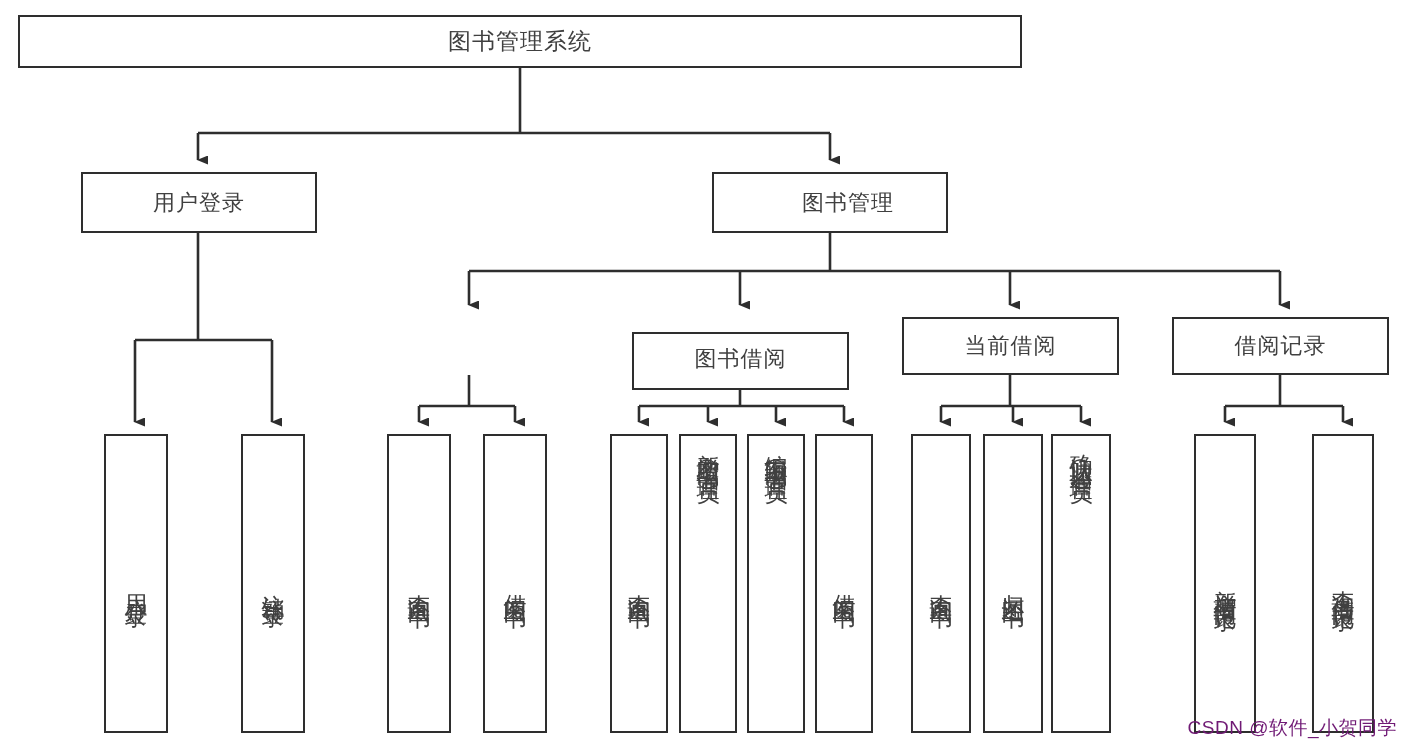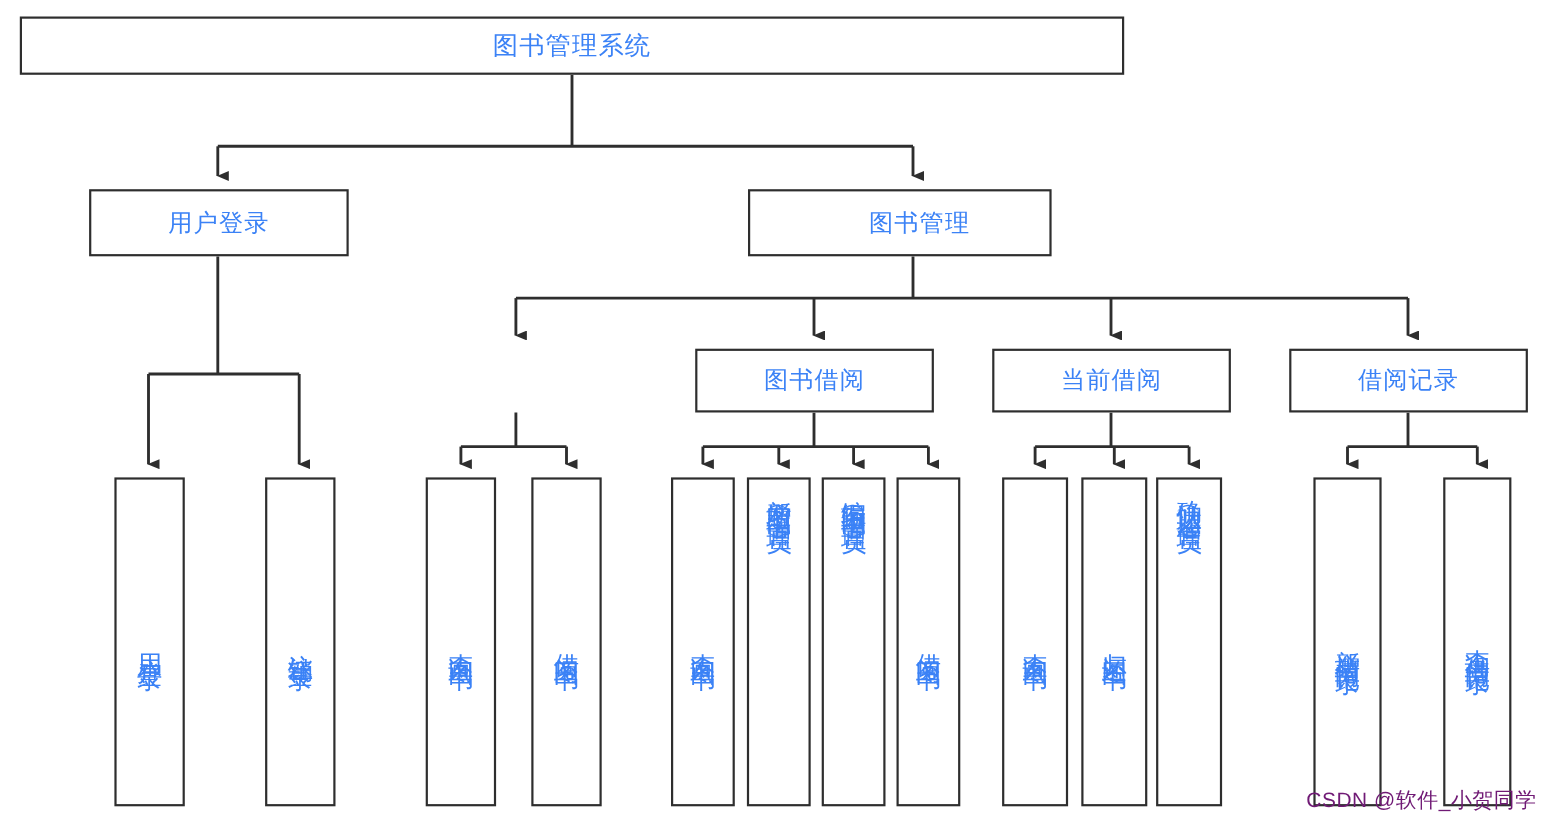--- a/index.html
+++ b/index.html
@@ -26,21 +26,21 @@
     height: 747px;
   }
   .node {
     position: absolute;
     box-sizing: border-box;
     background: #ffffff;
     border: 2px solid #2e2e2e;
     display: flex;
     align-items: center;
     justify-content: center;
-    color: #3b82f6;
+    color: #404040;
   }
   .node-label {
     display: block;
     text-align: center;
     line-height: 1.15;
     white-space: nowrap;
   }
   
   .node.horiz .node-label {
     font-size: 22px;
@@ -140,25 +140,25 @@
     </g>
   </svg>
 
   <div class="node horiz" id="node-root" style="left:18px; top:15px; width:1004px; height:53px;">
     <span class="node-label">图书管理系统</span>
   </div>
 
   <div class="node horiz" style="left:81px; top:172px; width:236px; height:61px;">
     <span class="node-label">用户登录</span>
   </div>
-  <div class="node horiz" style="left:680px; top:172px; width:276px; height:61px;padding-left:36px;">
+  <div class="node horiz" style="left:712px; top:172px; width:236px; height:61px;padding-left:36px;">
     <span class="node-label">图书管理</span>
   </div>
 
-  <div class="node horiz" style="left:632px; top:317px; width:217px; height:58px;">
+  <div class="node horiz" style="left:632px; top:332px; width:217px; height:58px;font-family:Liberation Mono, monospace;">
     <span class="node-label">图书借阅</span>
   </div>
   <div class="node horiz" style="left:1172px; top:317px; width:217px; height:58px;">
     <span class="node-label">借阅记录</span>
   </div>
   <div class="node horiz" style="left:902px; top:317px; width:217px; height:58px;">
     <span class="node-label">当前借阅</span>
   </div>
 
   <div class="node vert mid" style="left:104px; top:434px; width:64px; height:299px;">

